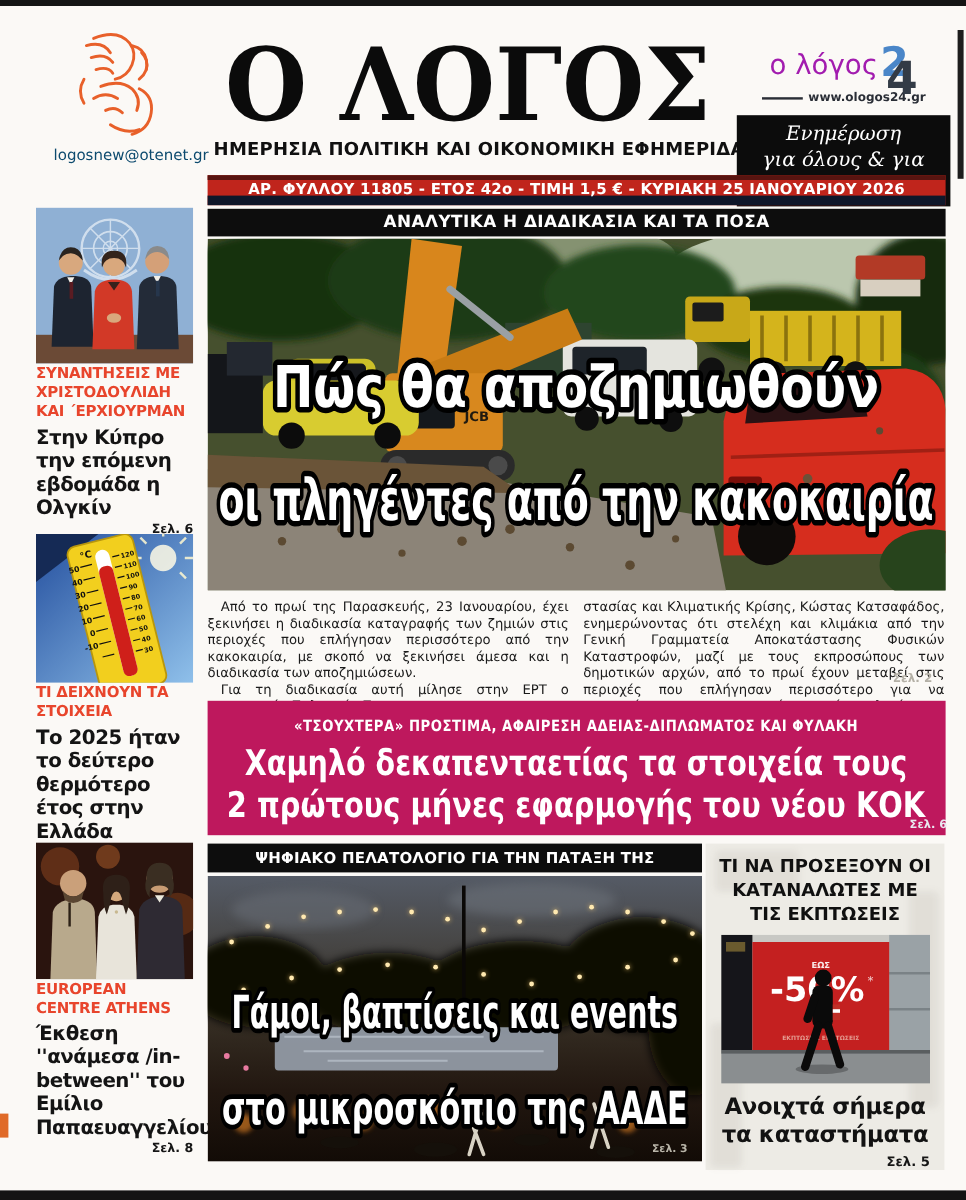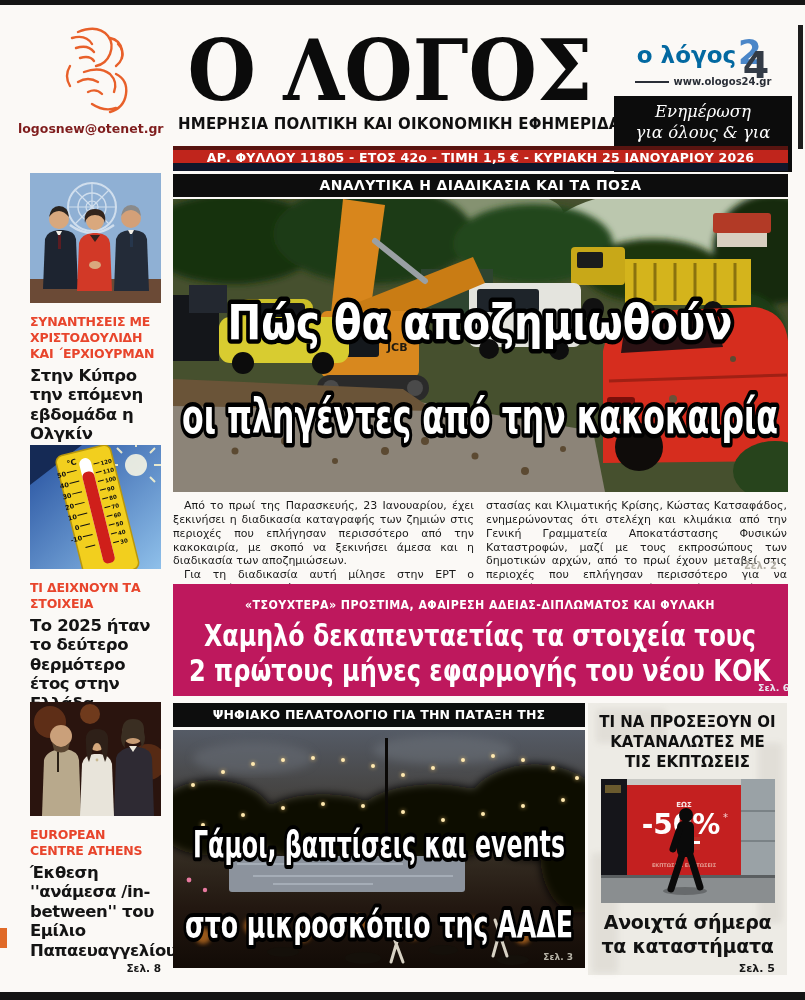--- a/index.html
+++ b/index.html
@@ -11,51 +11,51 @@
   .abs { position:absolute; }
 
   
   .edge-top    { left:0; top:0; width:805px; height:5px; background:#151515; }
   .edge-bottom { left:0; top:992px; width:805px; height:8px; background:#141414; }
   .edge-right-header { left:798px; top:25px; width:5px; height:124px; background:#1d1d1d; }
   .orange-tab { left:0; top:928px; width:7px; height:20px; background:#e06a28; }
 
   
   .logo-wrap { left:32px; top:22px; width:130px; height:98px; }
-  .email { left:18px; top:121px; width:156px; text-align:left;
-           font-size:12.5px; font-weight:bold; color:#7f1d1d; }
+  .email { left:18px; top:121px; width:156px; text-align:right;
+           font-size:12.5px; font-weight:normal; color:#0c4a6e; }
 
   .masthead-center { left:178px; top:26px; width:425px; text-align:center; }
   .title-svg { width:425px; height:86px; display:block; }
   .title-svg text { font-family:"DejaVu Serif","Liberation Serif",serif;
                     font-weight:bold; fill:#0b0b0b; }
   .subtitle { font-size:15px; font-weight:bold; color:#101010;
               letter-spacing:.2px; margin-top:3px; white-space:nowrap; }
 
   .masthead-right { left:614px; top:34px; width:178px; text-align:center; }
   .weblogo-row { display:flex; justify-content:center; align-items:flex-start; height:44px; }
-  .weblogo-name { font-size:23px; font-weight:bold; color:#0369a1; margin-top:8px; }
+  .weblogo-name { font-size:23px; font-weight:normal; color:#a21caf; margin-top:8px; }
   .weblogo-two  { font-size:34px; font-weight:bold; color:#4a86c8; position:relative; top:-2px; left:2px; }
   .weblogo-four { font-size:38px; font-weight:bold; color:#333b46; position:relative; margin-left:-17px; top:9px; }
   .weblogo-url-row { display:flex; justify-content:center; align-items:center; gap:5px; margin-top:-2px; }
   .weblogo-dash { width:34px; height:2px; background:#2a2e36; display:inline-block; }
   .weblogo-url { font-size:10px; font-weight:bold; color:#2a2e36; }
   .tagline-box { margin-top:9px; background:#0c0c0c; color:#fff; padding:5px 4px 7px;
                  font-family:"DejaVu Serif","Liberation Serif",serif; font-style:italic;
                  font-size:16.5px; line-height:1.3; }
 
   .issue-bar { left:173px; top:146px; width:615px; background:#c0251c;
                border-top:4px solid #581410; border-bottom:8px solid #0f172a;
                color:#fff; font-size:12.5px; font-weight:bold; text-align:center;
                height:25px; line-height:16px; letter-spacing:.2px; }
 
   
   .side-item { left:30px; width:131px; }
   .side-photo { width:131px; display:block; }
-  .side-kicker { margin-top:11px; font-size:12.5px; font-weight:bold; color:#e8452c;
+  .side-kicker { margin-top:0; font-size:12.5px; font-weight:bold; color:#e8452c;
                  line-height:1.28; letter-spacing:-.2px; }
   .side-title { margin-top:4px; font-size:16.5px; font-weight:bold; color:#141414;
                 line-height:1.18; letter-spacing:-.4px; }
   .side-page { margin-top:2px; text-align:right; font-size:10.5px; font-weight:bold; color:#161616; }
 
   
   .kicker-bar { background:#0d0d0d; color:#fff; font-weight:bold; text-align:center; }
   .lead-kicker { left:173px; top:174px; width:615px; height:23px;
                  line-height:23px; font-size:14px; letter-spacing:.4px; }
   .lead-photo { left:173px; top:199px; width:615px; height:293px; }

